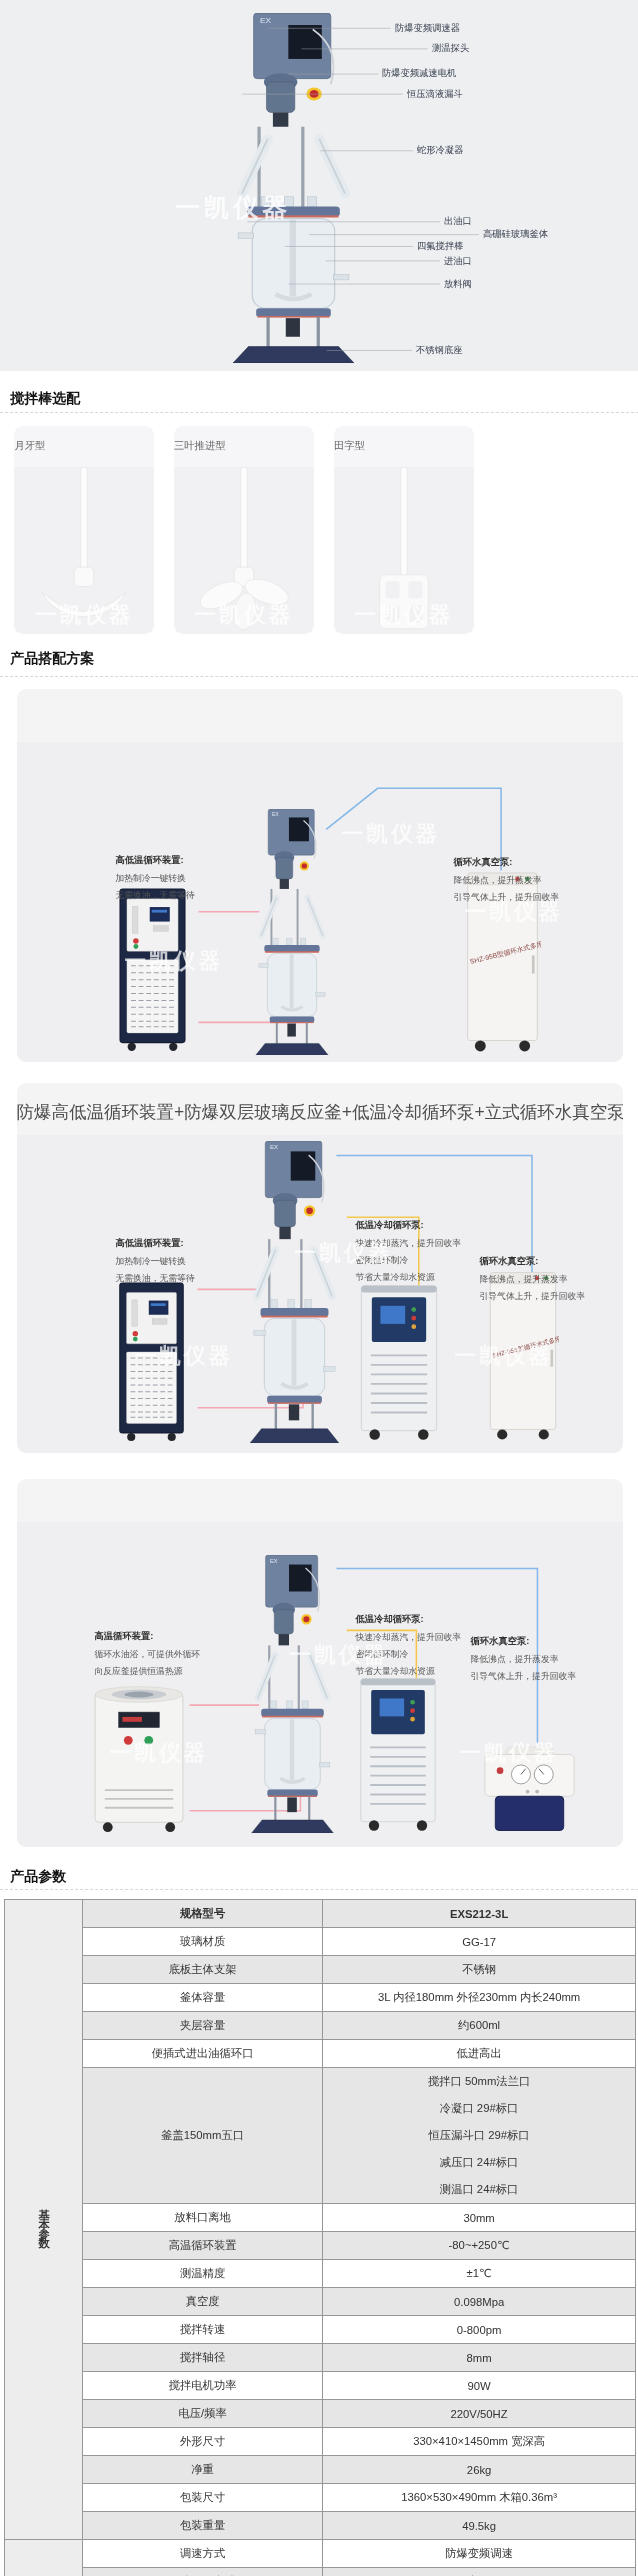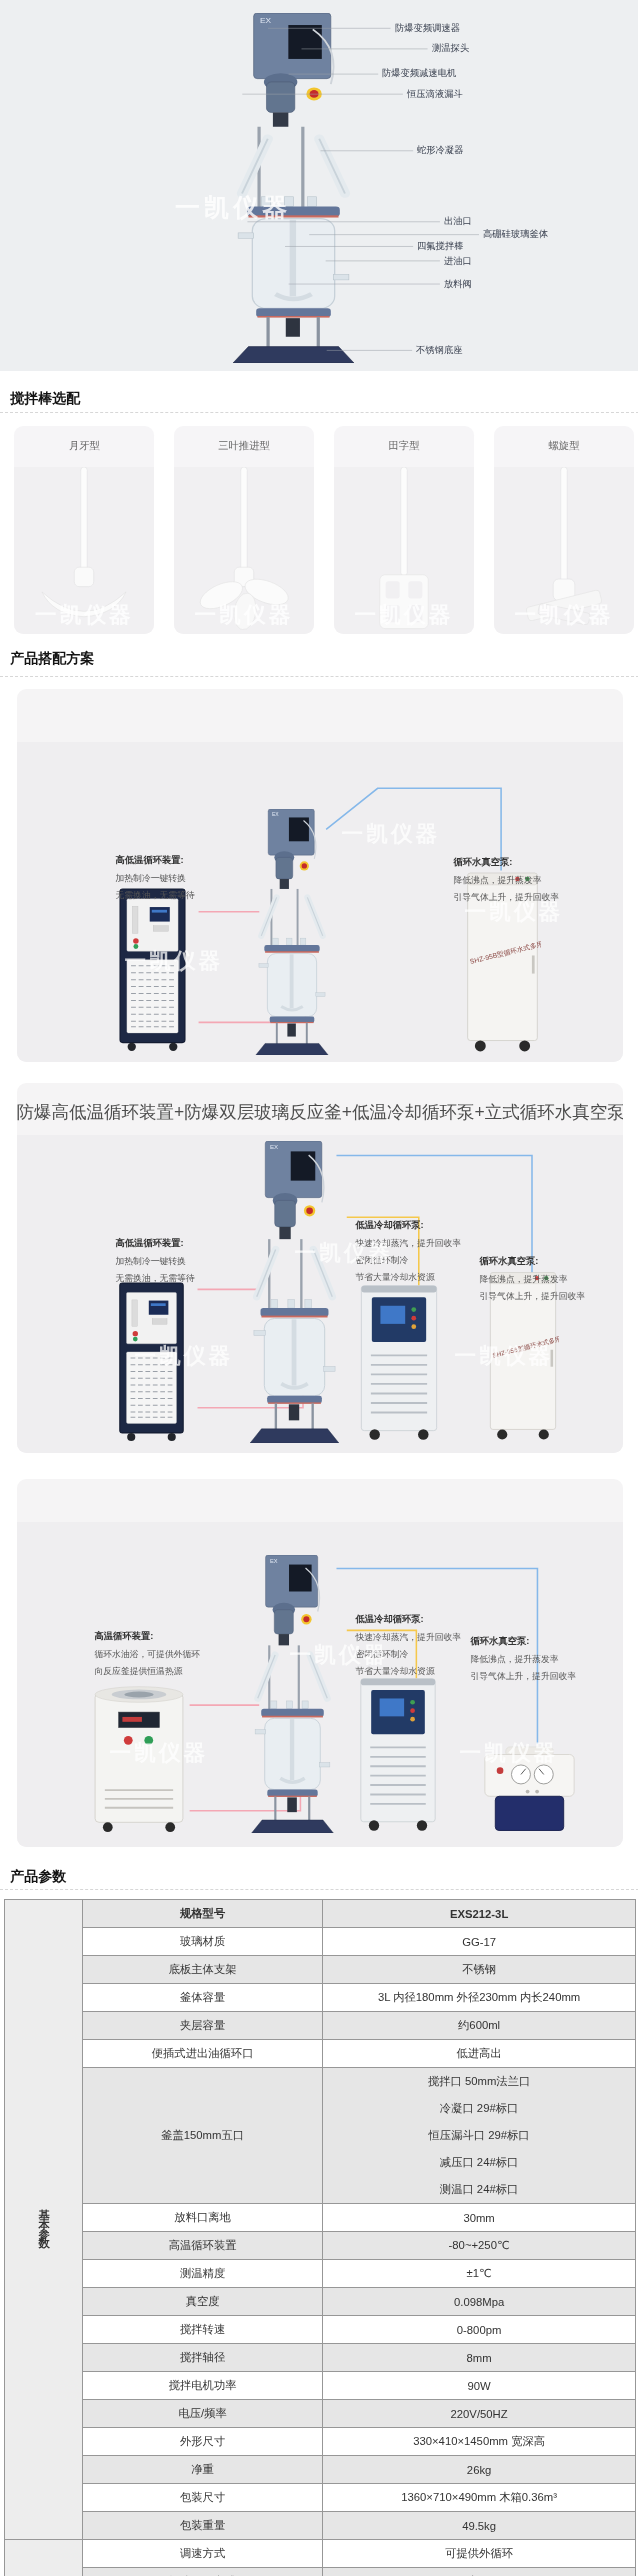--- a/index.html
+++ b/index.html
@@ -9,21 +9,21 @@
   
   .hero{position:absolute;left:0;top:0;width:639px;height:371px;background:#edeff1;}
   .hero-label{position:absolute;font-size:9.3px;color:#3a4150;white-space:nowrap;line-height:13.4px;text-align:right;}
   .watermark{position:absolute;color:rgba(255,255,255,.8);font-weight:bold;white-space:nowrap;letter-spacing:4.1px;}
   
   .sec-head{position:absolute;left:10.3px;font-size:14px;font-weight:bold;color:#141414;white-space:nowrap;}
   .dash{position:absolute;left:0;width:639px;border-top:1.5px dashed #d7d7d7;height:0;}
   
   .stir-card{position:absolute;top:426px;width:140px;height:208px;border-radius:9.3px;
              background:#f6f5f7;overflow:hidden;}
-  .stir-label{margin-top:13.4px;text-align:center;font-size:10.3px;color:#666;}
+  .stir-label{margin-top:13.4px;text-align:left;font-size:10.3px;color:#666;}
   .stir-img{position:absolute;left:0;right:0;top:41px;bottom:0;background:#f1f0f2;}
   .stir-wm{left:50%;transform:translateX(-50%);bottom:5.2px;font-size:21.6px;letter-spacing:3.1px;}
   
   .scheme-card{position:absolute;left:16.5px;width:606px;background:#f5f4f5;border-radius:9.3px;overflow:hidden;}
   .scheme-title{padding-top:16.5px;text-align:center;font-size:17.5px;color:#4d4d4d;white-space:nowrap;}
   .scheme-band{position:absolute;left:0;right:0;bottom:0;background:#efeef0;}
   .note{position:absolute;font-size:8.8px;color:#555;line-height:17px;white-space:nowrap;}
   .note b{display:block;font-size:9.3px;color:#333;font-weight:bold;line-height:17.5px;}
   .band-wm{font-size:21.6px;letter-spacing:3.1px;color:rgba(255,255,255,.75);}
   
@@ -256,29 +256,20 @@
   </div>
   <div class="stir-card" style="left:334px">
     <div class="stir-label">田字型</div>
     <div class="stir-img">
       <svg width="140" height="167" viewBox="0 0 200 310">
           <use href="#sym-stir-tian"></use>
         </svg>
       <div class="watermark stir-wm">一凯仪器</div>
     </div>
   </div>
-  <div class="stir-card" style="left:494px">
-    <div class="stir-label">螺旋型</div>
-    <div class="stir-img">
-      <svg width="140" height="167" viewBox="0 0 200 310">
-          <use href="#sym-stir-spiral"></use>
-        </svg>
-      <div class="watermark stir-wm">一凯仪器</div>
-    </div>
-  </div>
 
   <div class="sec-head" style="top:650px">产品搭配方案</div>
   <div class="dash" style="top:676px"></div>
 
   <div class="scheme-card" style="top:689px;height:373px">
     <div class="scheme-band" style="top:53px">
       <svg class="abs" style="left:0;top:0" width="606" height="320" viewBox="0 0 1176 622">
         <polyline points="352,330 470,330" fill="none" stroke="#f4a7b4" stroke-width="3"></polyline>
         <polyline points="352,545 560,545 560,470" fill="none" stroke="#f4a7b4" stroke-width="3"></polyline>
         <polyline points="600,170 700,90 940,90 940,250" fill="none" stroke="#85b8ea" stroke-width="3"></polyline>
@@ -473,30 +464,30 @@
         <tr>
           <td class="lbl">外形尺寸</td>
           <td class="val">330×410×1450mm 宽深高</td>
         </tr>
         <tr class="g">
           <td class="lbl">净重</td>
           <td class="val">26kg</td>
         </tr>
         <tr>
           <td class="lbl">包装尺寸</td>
-          <td class="val">1360×710×490mm 木箱0.36m³</td>
+          <td class="val">1360×530×490mm 木箱0.36m³</td>
         </tr>
         <tr class="g">
           <td class="lbl">包装重量</td>
           <td class="val">49.5kg</td>
         </tr>
         <tr>
           <td class="cat" rowspan="14"></td>
           <td class="lbl">调速方式</td>
-          <td class="val">可提供外循环</td>
+          <td class="val">防爆变频调速</td>
         </tr>
         <tr class="g">
           <td class="lbl">转速显示方式</td>
           <td class="val">数字显示</td>
         </tr>
       </tbody>
   </table>
 
 </div>
 

